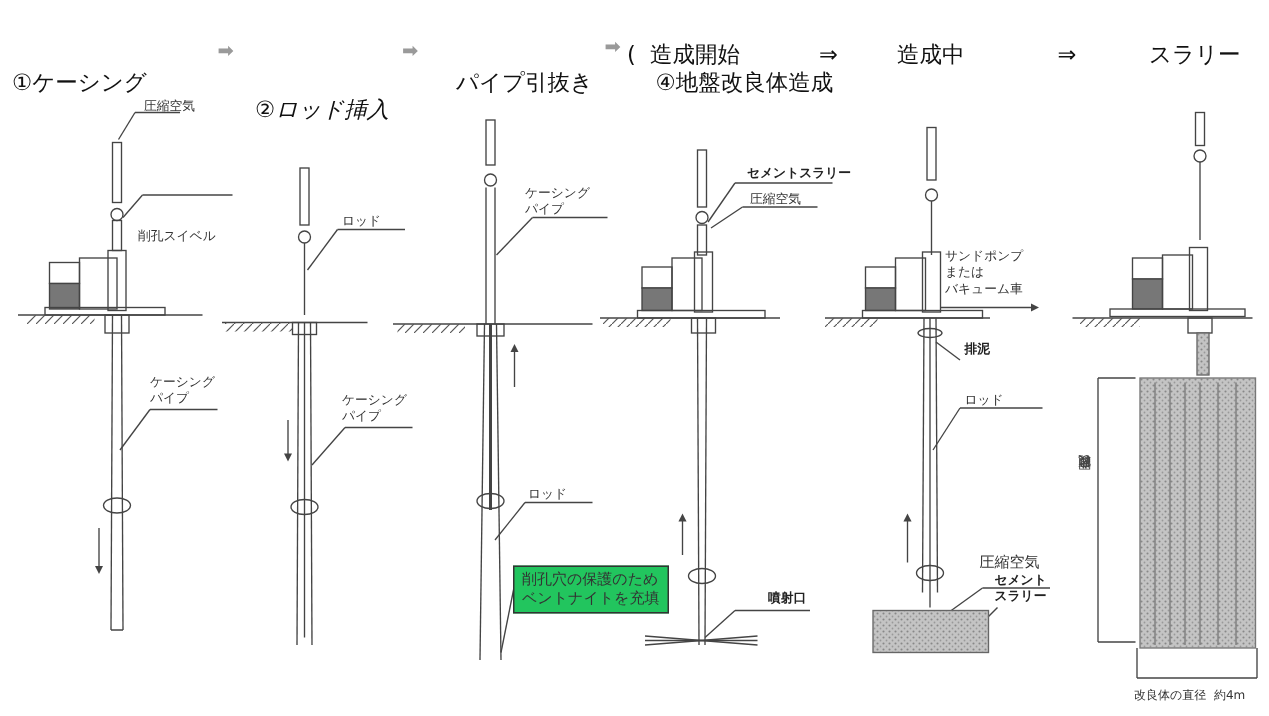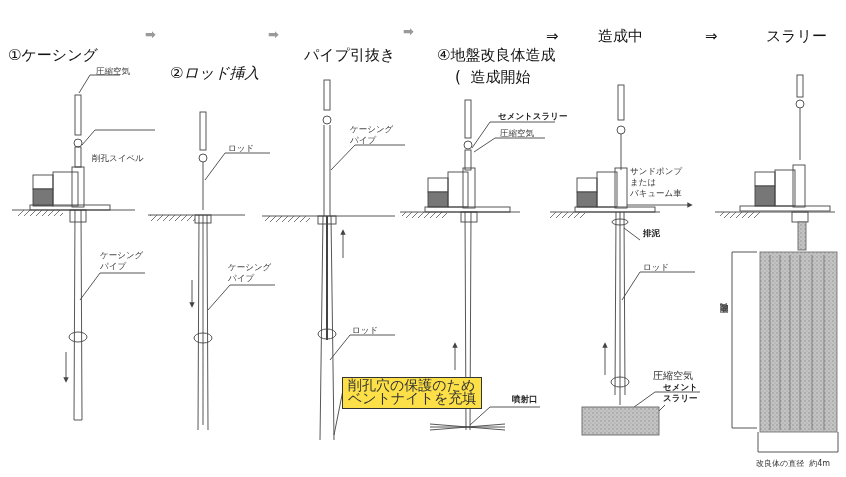--- a/index.html
+++ b/index.html
@@ -2,42 +2,42 @@
 <html><head>
 <meta charset="utf-8">
 <style>
   html,body{margin:0;padding:0;background:#fff;}
   body{width:846px;height:477px;position:relative;overflow:hidden;font-family:"DejaVu Sans","Liberation Sans",sans-serif;color:#111;}
   .title{position:absolute;font-size:15px;line-height:19px;white-space:pre;color:#111;}
   .step-arrow{position:absolute;color:#9a9a9a;font-size:13px;font-weight:bold;}
   .lbl{position:absolute;font-size:8.5px;color:#333;white-space:pre;line-height:11px;}
   .lbl.bold{font-weight:bold;color:#222;}
   svg{position:absolute;left:0;top:0;}
-  .note{position:absolute;border:1px solid #333;background:#fde047;font-size:14px;line-height:13px;padding:2px 5px;white-space:pre;color:#333;font-family:Liberation Mono, monospace;}
+  .note{position:absolute;border:1px solid #333;background:#22c55e;font-size:10px;line-height:13px;padding:2px 5px;white-space:pre;color:#333;font-family:Liberation Sans, sans-serif;}
   .vlabel{position:absolute;font-size:9px;color:#444;writing-mode:vertical-rl;transform:rotate(180deg);}
 </style>
 </head>
 <body>
 
 <div class="title" style="left:8px;top:8px;">
   <div>①ケーシング</div>
 </div>
 <div class="step-arrow" style="left:145px;top:27px;">➡</div>
 <div class="title" style="left:170px;top:26px;font-style:italic;">
   <div>②ロッド挿入</div>
 </div>
 <div class="step-arrow" style="left:268px;top:27px;">➡</div>
 <div class="title" style="left:292px;top:8px;">
   <div style="padding-left:12px;text-align:center;">パイプ引抜き</div>
 </div>
 <div class="step-arrow" style="left:403px;top:24px;">➡</div>
 <div class="title" style="left:437px;top:8px;">
   <div>④地盤改良体造成</div>
 </div>
-<div class="title" style="left:455px;top:27px;margin-top:41px;">(  造成開始</div>
+<div class="title" style="left:418px;top:27px;">(  造成開始</div>
 <div class="title" style="left:546px;top:27px;">⇒</div>
 <div class="title" style="left:598px;top:27px;">造成中</div>
 <div class="title" style="left:705px;top:27px;">⇒</div>
 <div class="title" style="left:766px;top:27px;">スラリー</div>
 
 <svg width="846" height="477" viewBox="0 0 846 477">
   <defs>
     <pattern id="hatch" width="6" height="6" patternUnits="userSpaceOnUse">
       <path d="M0,6 L6,0" stroke="#555" stroke-width="0.8"></path>
     </pattern>

